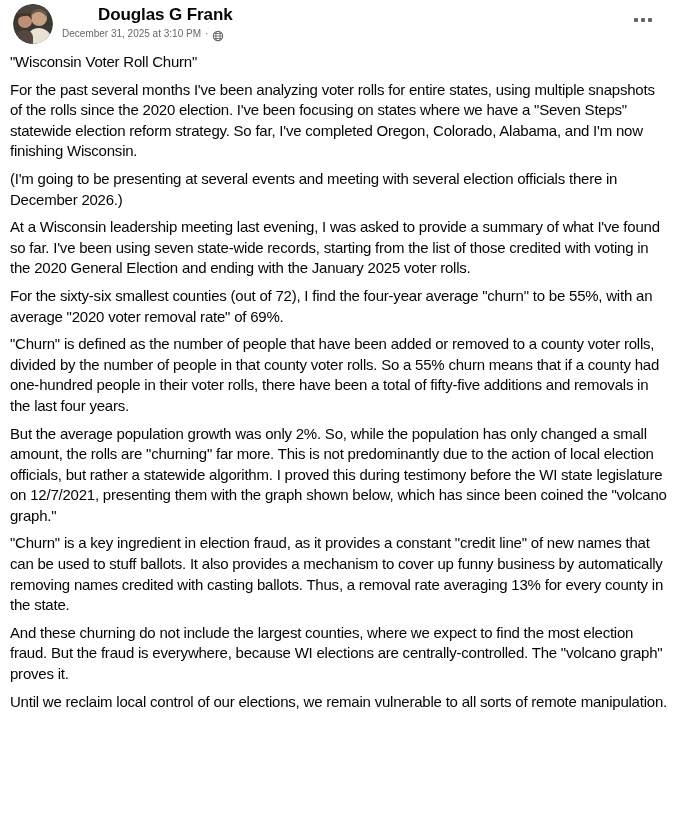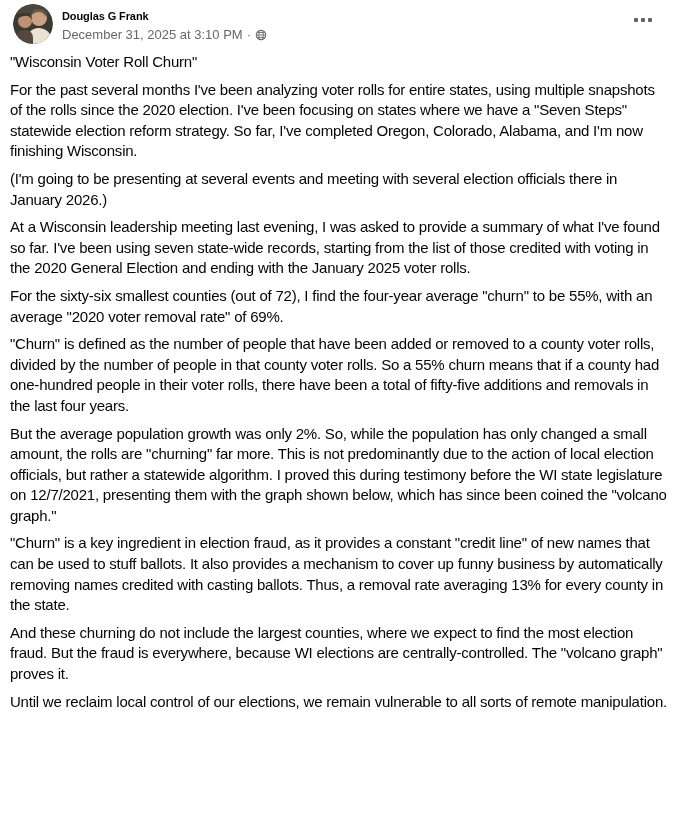--- a/index.html
+++ b/index.html
@@ -27,33 +27,34 @@
     border-radius: 50%;
     overflow: hidden;
     flex: 0 0 40px;
     display: block;
     cursor: pointer;
   }
   .avatar svg { display: block; }
   .header-text { margin-left: 9px; padding-top: 2px; flex: 1 1 auto; }
   .author {
     display: inline-block;
-    font-size: 11px;
+    font-size: 17px;
     font-weight: 700;
     color: #050505;
     text-decoration: none;
     line-height: 18px;
     letter-spacing: -0.1px;
+    margin-left: 36px;
   }
   .meta {
     display: flex;
-    align-items: center;
+    align-items: flex-end;
     gap: 4px;
     margin-top: 2px;
-    font-size: 13px;
+    font-size: 10px;
     color: #65676B;
     line-height: 16px;
   }
   .timestamp { color: #65676B; text-decoration: none; }
   .sep { color: #65676B; }
   .globe { display: inline-flex; align-items: center; }
   .more-btn {
     position: absolute;
     right: 20px;
     top: 8px;
@@ -133,21 +134,21 @@
         <i></i>
           <i></i>
           <i></i>
       </span>
     </button>
   </div>
 
   <div class="post-body">
     <p>"Wisconsin Voter Roll Churn"</p>
     <p>For the past several months I've been analyzing voter rolls for entire states, using multiple snapshots of the rolls since the 2020 election. I've been focusing on states where we have a "Seven Steps" statewide election reform strategy. So far, I've completed Oregon, Colorado, Alabama, and I'm now finishing Wisconsin.</p>
-    <p>(I'm going to be presenting at several events and meeting with several election officials there in January 2026.)</p>
+    <p>(I'm going to be presenting at several events and meeting with several election officials there in December 2026.)</p>
     <p>At a Wisconsin leadership meeting last evening, I was asked to provide a summary of what I've found so far. I've been using seven state-wide records, starting from the list of those credited with voting in the 2020 General Election and ending with the January 2025 voter rolls.</p>
     <p>For the sixty-six smallest counties (out of 72), I find the four-year average "churn" to be 55%, with an average "2020 voter removal rate" of 69%.</p>
     <p>"Churn" is defined as the number of people that have been added or removed to a county voter rolls, divided by the number of people in that county voter rolls. So a 55% churn means that if a county had one-hundred people in their voter rolls, there have been a total of fifty-five additions and removals in the last four years.</p>
     <p>But the average population growth was only 2%. So, while the population has only changed a small amount, the rolls are "churning" far more. This is not predominantly due to the action of local election officials, but rather a statewide algorithm. I proved this during testimony before the WI state legislature on 12/7/2021, presenting them with the graph shown below, which has since been coined the "volcano graph."</p>
     <p>"Churn" is a key ingredient in election fraud, as it provides a constant "credit line" of new names that can be used to stuff ballots. It also provides a mechanism to cover up funny business by automatically removing names credited with casting ballots. Thus, a removal rate averaging 13% for every county in the state.</p>
     <p>And these churning do not include the largest counties, where we expect to find the most election fraud. But the fraud is everywhere, because WI elections are centrally-controlled. The "volcano graph" proves it.</p>
     <p>Until we reclaim local control of our elections, we remain vulnerable to all sorts of remote manipulation.</p>
   </div>
 
 </div>

